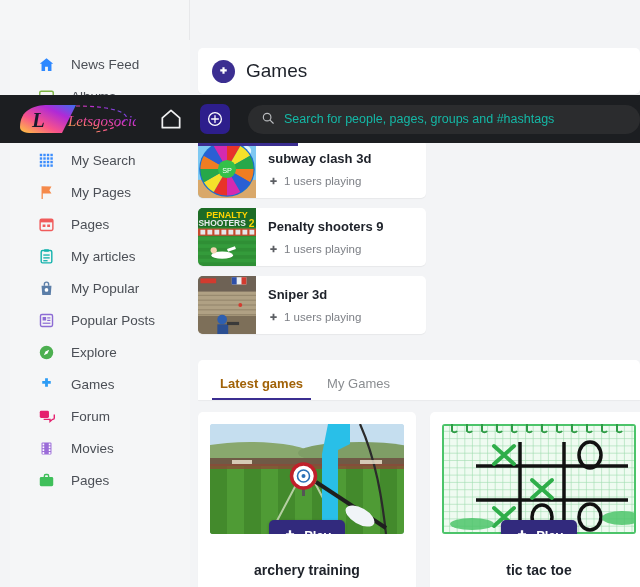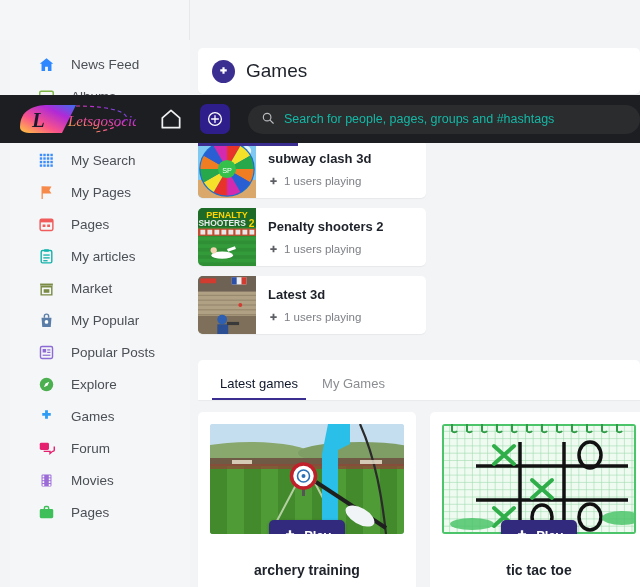--- a/index.html
+++ b/index.html
@@ -71,21 +71,21 @@
   
   .tabcard {
     margin-top: 26px; background:#fff; border-radius:5px 5px 0 0;
     height: 40px; display:flex; align-items:flex-end; padding-left:14px;
     box-shadow: 0 1px 1px rgba(0,0,0,.04);
   }
   .tab {
     font-size: 13px; padding: 0 8px 7px 8px; margin-right: 8px;
     color:#8a8d91; cursor:pointer; border-bottom:2px solid transparent;
   }
-  .tab.active { color:#0f172a; font-weight:normal; border-bottom-color:#3b2e91; }
+  .tab.active { color:#a16207; font-weight:bold; border-bottom-color:#3b2e91; }
 
   
   .grid {
     margin-top: 12px;
     display: flex; gap: 14px;
   }
   .gcard {
     background:#fff; border-radius:5px; width:218px;
     box-shadow:0 1px 1px rgba(0,0,0,.05);
     padding: 12px 12px 0 12px;
@@ -225,30 +225,20 @@
           <span style="display: flex;">
             <svg class="sico" viewBox="0 0 24 24" fill="#16b3ad">
               <rect x="4.5" y="3.5" width="15" height="17.5" rx="2" fill="none" stroke="#16b3ad" stroke-width="2"></rect>
               <rect x="8.5" y="1.8" width="7" height="3.6" rx="1"></rect>
               <rect x="7.5" y="9" width="9" height="1.9"></rect>
               <rect x="7.5" y="13" width="9" height="1.9"></rect>
               <rect x="7.5" y="17" width="6" height="1.9"></rect>
             </svg>
           </span>
           <span class="side-label">My articles</span>
-        </div>
-        <div class="side-item">
-          <span style="display: flex;">
-            <svg class="sico" viewBox="0 0 24 24" fill="#7a8b46">
-              <path d="M3 5h18v3H3z"></path>
-              <path d="M4.5 9.5h15V21h-15z" fill="none" stroke="#7a8b46" stroke-width="2"></path>
-              <rect x="8" y="13" width="8" height="5"></rect>
-            </svg>
-          </span>
-          <span class="side-label">Market</span>
         </div>
         <div class="side-item">
           <span style="display: flex;">
             <svg class="sico" viewBox="0 0 24 24" fill="#5b7ea8">
               <path d="M5 8h14l-1 13H6z"></path>
               <path d="M9 8V6a3 3 0 0 1 6 0v2" fill="none" stroke="#5b7ea8" stroke-width="2"></path>
               <circle cx="12" cy="14" r="2.6" fill="#fff"></circle>
             </svg>
           </span>
           <span class="side-label">My Popular</span>
@@ -384,21 +374,21 @@
               <g fill="#3aa843" opacity=".5">
                 <rect y="24" width="48" height="3"></rect>
                 <rect y="30" width="48" height="3"></rect>
                 <rect y="36" width="48" height="3"></rect>
                 <rect y="42" width="48" height="3"></rect>
               </g>
               <ellipse cx="20" cy="39" rx="9" ry="3" fill="#ffffff"></ellipse>
               <circle cx="13" cy="35" r="2.6" fill="#f2d2b0"></circle>
               <rect x="24" y="34" width="7" height="2.4" fill="#ffffff" transform="rotate(-20 24 34)"></rect>
             </svg></span>
-          <span class="play-meta"><span class="play-title">Penalty shooters 2</span><span class="play-sub">
+          <span class="play-meta"><span class="play-title">Penalty shooters 9</span><span class="play-sub">
               <span style="display:flex">
                 <svg width="11" height="11" viewBox="0 0 24 24" fill="#5b5e63">
                   <path d="M10 4h4v5h5v4h-5v5h-4v-5H5V9h5z"></path>
                 </svg>
               </span>
               <span>1 users playing</span>
             </span></span>
         </div>
         <div class="play-card">
           <span class="play-thumb"><svg width="58" height="58" viewBox="0 0 48 48">
@@ -415,21 +405,21 @@
                 <path d="M0 24 H48"></path>
                 <path d="M0 28 H48"></path>
                 <path d="M0 32 H48"></path>
               </g>
               <rect y="33" width="48" height="15" fill="#7d6f59"></rect>
               <circle cx="20" cy="36" r="4" fill="#2e5fb0"></circle>
               <rect x="16" y="40" width="9" height="8" fill="#2b4f92"></rect>
               <rect x="24" y="38" width="10" height="2.6" fill="#3a3a3a"></rect>
               <circle cx="35" cy="24" r="1.6" fill="#d23b2f"></circle>
             </svg></span>
-          <span class="play-meta"><span class="play-title">Latest 3d</span><span class="play-sub">
+          <span class="play-meta"><span class="play-title">Sniper 3d</span><span class="play-sub">
               <span style="display:flex">
                 <svg width="11" height="11" viewBox="0 0 24 24" fill="#5b5e63">
                   <path d="M10 4h4v5h5v4h-5v5h-4v-5H5V9h5z"></path>
                 </svg>
               </span>
               <span>1 users playing</span>
             </span></span>
         </div>
       </div>
 

